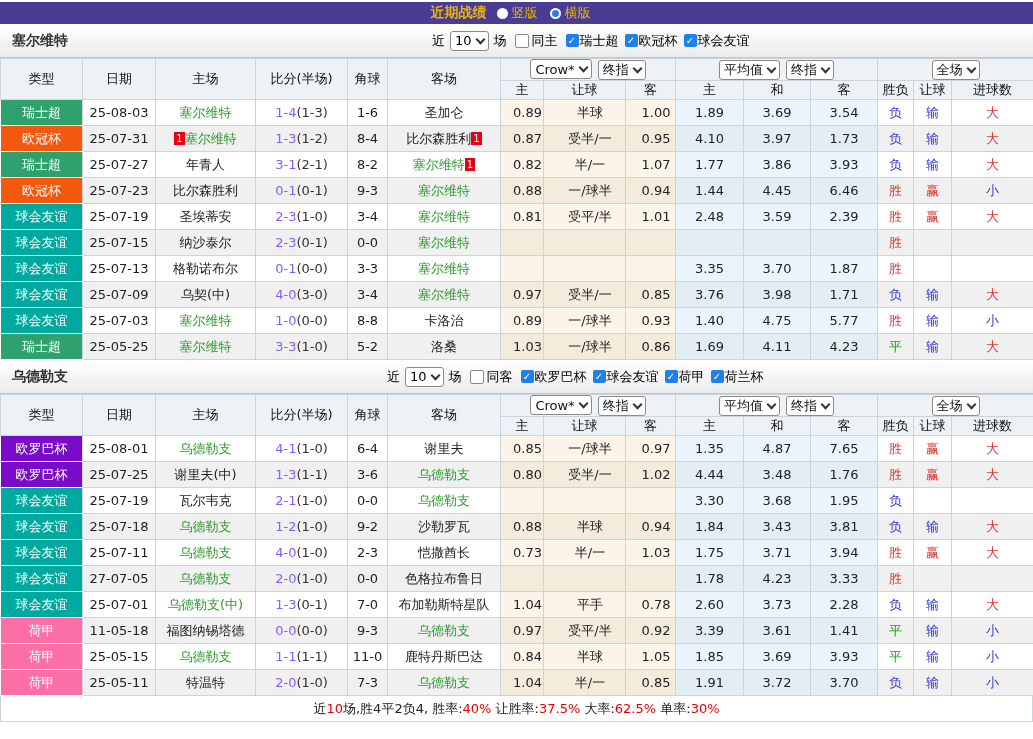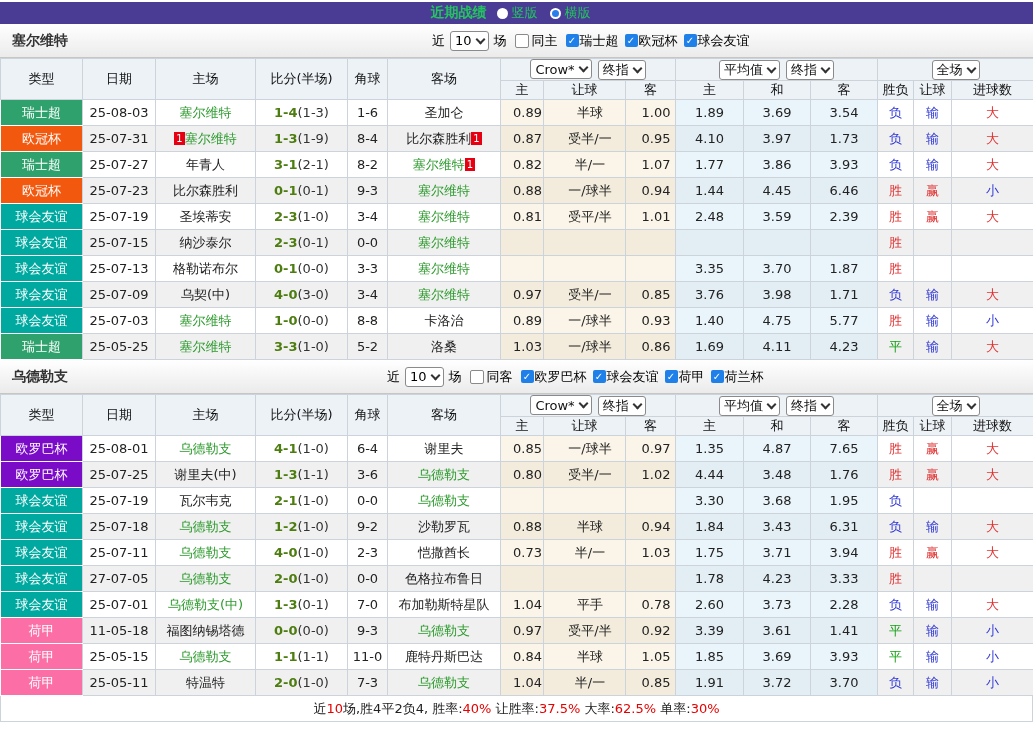--- a/index.html
+++ b/index.html
@@ -1,19 +1,19 @@
 <!DOCTYPE html>
 <html><head>
 <meta charset="utf-8">
 <style>
   html,body{margin:0;padding:0;background:#fff;}
   body{width:1033px;font-family:"DejaVu Sans","Liberation Sans",sans-serif;font-size:13px;color:#222;}
 
   
-  .titlebar{height:22px;background:#4a3b95;border-top:2px solid #fff;display:flex;align-items:center;justify-content:center;color:#22c55e;}
+  .titlebar{height:22px;background:#4a3b95;border-top:2px solid #fff;display:flex;align-items:center;justify-content:center;color:#eab308;}
   .titlebar .title{font-weight:bold;font-size:14px;margin-right:10px;}
   .opt{display:inline-flex;align-items:center;margin-right:12px;cursor:pointer;}
   .radio{width:11px;height:11px;border-radius:50%;background:#fff;display:inline-block;margin-right:4px;position:relative;}
   .radio.sel::after{content:"";position:absolute;left:2px;top:2px;width:7px;height:7px;border-radius:50%;background:#2b7de9;}
 
   
   .secbar{position:relative;height:33px;background:linear-gradient(#ffffff,#ebebeb);border-bottom:1px solid #c6c6c6;display:flex;align-items:center;}
   .team{margin-left:12px;font-weight:bold;color:#333;font-size:14px;}
   .flt{position:absolute;top:0;height:100%;display:flex;align-items:center;white-space:nowrap;color:#000;}
   .flt0{left:430px;} .flt1{left:385px;}
@@ -32,21 +32,21 @@
   .grid tr.h1 th{height:21px;}
   .grid tr.h2 th{height:17px;}
   .grid td{height:25px;background:#fff;}
   .grid tr.even td{background:#f0f0f0;}
   td.c-odds{background:#fbf4e8 !important;padding-left:11px;}
   tr.even td.c-odds{background:#f3ecdd !important;}
   td.c-avg{background:#eaf5fb !important;}
   tr.even td.c-avg{background:#e2edf4 !important;}
   td.c-league{color:#fff;border-color:#fff;border-right-color:#ccd3da;}
   .tn{color:#222;} .tn.focus{color:#2c9a2c;}
-  .sm{color:#4d7c0f;font-weight:bold;} .sh{color:#333;}
+  .sm{color:#8b5cf6;} .sh{color:#333;}
   .card{display:inline-block;background:#e60012;color:#fff;font-size:10px;line-height:13px;padding:0 2px;vertical-align:1px;}
   .o-red{color:#e03131;} .o-blue{color:#3038d5;} .o-green{color:#13a013;}
 
   .summary{height:25px;line-height:25px;text-align:center;border:1px solid #ccd3da;border-top:none;background:#fff;color:#222;}
   .sr{color:#e80000;} .sb{color:#222;}
 </style>
 </head>
 <body>
 
 <div class="titlebar">
@@ -153,21 +153,21 @@
             <td class="c-avg">3.69</td>
             <td class="c-avg">3.54</td>
             <td class="c-res"><span class="o-blue">负</span></td>
             <td class="c-res"><span class="o-blue">输</span></td>
             <td class="c-res"><span class="o-red">大</span></td>
           </tr>
           <tr class="even">
             <td class="c-league" style="background: rgb(242, 89, 15);">欧冠杯</td>
             <td class="c-date">25-07-31</td>
             <td class="c-team"><span class="card">1</span><span class="tn focus">塞尔维特</span></td>
-            <td class="c-score"><span class="sm">1-3</span><span class="sh">(1-9)</span></td>
+            <td class="c-score"><span class="sm">1-3</span><span class="sh">(1-2)</span></td>
             <td class="c-corner">8-4</td>
             <td class="c-team"><span class="tn">比尔森胜利</span><span class="card">1</span></td>
             <td class="c-odds">0.87</td>
             <td class="c-odds">受半/一</td>
             <td class="c-odds">0.95</td>
             <td class="c-avg">4.10</td>
             <td class="c-avg">3.97</td>
             <td class="c-avg">1.73</td>
             <td class="c-res"><span class="o-blue">负</span></td>
             <td class="c-res"><span class="o-blue">输</span></td>
@@ -448,21 +448,21 @@
             <td class="c-date">25-07-18</td>
             <td class="c-team"><span class="tn focus">乌德勒支</span></td>
             <td class="c-score"><span class="sm">1-2</span><span class="sh">(1-0)</span></td>
             <td class="c-corner">9-2</td>
             <td class="c-team"><span class="tn">沙勒罗瓦</span></td>
             <td class="c-odds">0.88</td>
             <td class="c-odds">半球</td>
             <td class="c-odds">0.94</td>
             <td class="c-avg">1.84</td>
             <td class="c-avg">3.43</td>
-            <td class="c-avg">6.31</td>
+            <td class="c-avg">3.81</td>
             <td class="c-res"><span class="o-blue">负</span></td>
             <td class="c-res"><span class="o-blue">输</span></td>
             <td class="c-res"><span class="o-red">大</span></td>
           </tr>
           <tr class="odd">
             <td class="c-league" style="background: rgb(0, 169, 160);">球会友谊</td>
             <td class="c-date">25-07-11</td>
             <td class="c-team"><span class="tn focus">乌德勒支</span></td>
             <td class="c-score"><span class="sm">4-0</span><span class="sh">(1-0)</span></td>
             <td class="c-corner">2-3</td>

